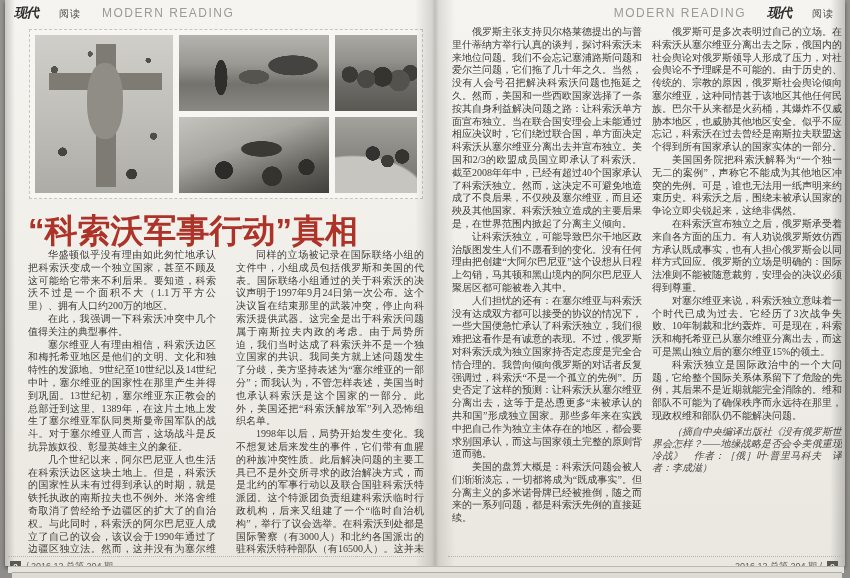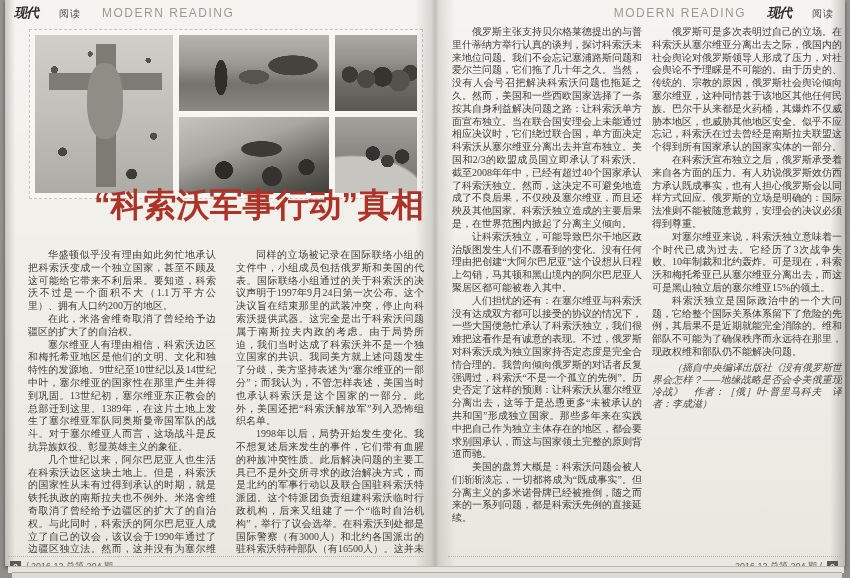--- a/index.html
+++ b/index.html
@@ -71,23 +71,23 @@
     radial-gradient(circle 9px at 85% 66%, #2f2e2a 0 88%, rgba(0,0,0,0) 92%),
     linear-gradient(160deg,#c4c3be 0%,#a7a6a1 38%,#5c5b56 78%,#403f3b 100%);}
   .ph5{background:
     radial-gradient(circle 8px at 46% 48%, #333230 0 88%, rgba(0,0,0,0) 92%),
     radial-gradient(circle 7px at 64% 58%, #3d3c38 0 88%, rgba(0,0,0,0) 92%),
     radial-gradient(circle 8px at 82% 52%, #35342f 0 88%, rgba(0,0,0,0) 92%),
     radial-gradient(ellipse 120px 70px at 22% 108%, #c6c5c0 0 60%, rgba(0,0,0,0) 63%),
     linear-gradient(180deg,#a3a29d 0%,#8b8a85 45%,#716f6b 100%);}
 
   
-  .headline{position:absolute;left:28px;top:182px;width:396px;height:46px;
+  .headline{position:absolute;left:28px;top:208px;width:396px;height:46px;
     font-family:"Liberation Sans",sans-serif;font-weight:900;font-size:33px;line-height:46px;
-    text-align:right;color:#ad3329;letter-spacing:0px;white-space:nowrap;}
+    text-align:left;color:#ad3329;letter-spacing:0px;white-space:nowrap;}
 
   
   .col{position:absolute;overflow:hidden;font-size:10px;line-height:12.8px;color:#3c3b38;
     text-align:justify;}
   .col .para{margin:0;text-indent:2em;}
   .c-l1{left:28px;top:249px;width:188px;height:308px;font-family:Liberation Serif, serif;}
   .c-l2{left:236px;top:249px;width:188px;height:308px;}
   .c-r1{left:452px;top:26px;width:190px;height:532px;}
   .c-r2{left:652px;top:26px;width:190px;height:532px;}
   .source-note{margin:3px 0 0 0;font-style:italic;color:#4a4946;text-indent:2em;line-height:12px;}
@@ -123,36 +123,37 @@
       </div>
       <div class="ph ph4"></div>
       <div class="ph ph5"></div>
     </div>
   </div>
 
   <div class="headline">“科索沃军事行动”真相</div>
 
   <div class="col c-l1">
       <p class="para">华盛顿似乎没有理由如此匆忙地承认把科索沃变成一个独立国家，甚至不顾及这可能给它带来不利后果。要知道，科索沃不过是一个面积不大（1.1万平方公里）、拥有人口约200万的地区。</p>
-      <p class="para">在此，米洛舍维奇取消了曾经给予边疆区的扩大了的自治权。</p>
+      <p class="para">在此，我强调一下科索沃冲突中几个值得关注的典型事件。</p>
       <p class="para">塞尔维亚人有理由相信，科索沃边区和梅托希亚地区是他们的文明、文化和独特性的发源地。9世纪至10世纪以及14世纪中叶，塞尔维亚的国家性在那里产生并得到巩固。13世纪初，塞尔维亚东正教会的总部迁到这里。1389年，在这片土地上发生了塞尔维亚军队同奥斯曼帝国军队的战斗。对于塞尔维亚人而言，这场战斗是反抗异族奴役、彰显英雄主义的象征。</p>
       <p class="para">几个世纪以来，阿尔巴尼亚人也生活在科索沃边区这块土地上。但是，科索沃的国家性从未有过得到承认的时期，就是铁托执政的南斯拉夫也不例外。米洛舍维奇取消了曾经给予边疆区的扩大了的自治权。与此同时，科索沃的阿尔巴尼亚人成立了自己的议会，该议会于1990年通过了边疆区独立法。然而，这并没有为塞尔维亚当局所承认，被选出的“总统”也未能与米洛舍维奇达成妥协。</p>
     </div>
   <div class="col c-l2">
       <p class="para">同样的立场被记录在国际联络小组的文件中，小组成员包括俄罗斯和美国的代表。国际联络小组通过的关于科索沃的决议声明于1997年9月24日第一次公布。这个决议旨在结束那里的武装冲突，停止向科索沃提供武器。这完全是出于科索沃问题属于南斯拉夫内政的考虑。由于局势所迫，我们当时达成了科索沃并不是一个独立国家的共识。我同美方就上述问题发生了分歧，美方坚持表述为“塞尔维亚的一部分”；而我认为，不管怎样表述，美国当时也承认科索沃是这个国家的一部分。此外，美国还把“科索沃解放军”列入恐怖组织名单。</p>
       <p class="para">1998年以后，局势开始发生变化。我不想复述后来发生的事件，它们带有血腥的种族冲突性质。此后解决问题的主要工具已不是外交所寻求的政治解决方式，而是北约的军事行动以及联合国驻科索沃特派团。这个特派团负责组建科索沃临时行政机构，后来又组建了一个“临时自治机构”，举行了议会选举。在科索沃到处都是国际警察（有3000人）和北约各国派出的驻科索沃特种部队（有16500人）。这并未能阻止塞尔维亚人被迫沦为二等公民，他们经常遭受科索沃阿尔巴尼亚人的打压，阿族人想把剩下不多的塞族居民赶出边疆区。</p>
     </div>
   <div class="col c-r1">
       <p class="para">俄罗斯主张支持贝尔格莱德提出的与普里什蒂纳方举行认真的谈判，探讨科索沃未来地位问题。我们不会忘记塞浦路斯问题和爱尔兰问题，它们拖了几十年之久。当然，没有人会号召把解决科索沃问题也拖延之久。然而，美国和一些西欧国家选择了一条按其自身利益解决问题之路：让科索沃单方面宣布独立。当在联合国安理会上未能通过相应决议时，它们绕过联合国，单方面决定科索沃从塞尔维亚分离出去并宣布独立。美国和2/3的欧盟成员国立即承认了科索沃。截至2008年年中，已经有超过40个国家承认了科索沃独立。然而，这决定不可避免地造成了不良后果，不仅殃及塞尔维亚，而且还殃及其他国家。科索沃独立造成的主要后果是，在世界范围内掀起了分离主义倾向。</p>
       <p class="para">让科索沃独立，可能导致巴尔干地区政治版图发生人们不愿看到的变化。没有任何理由把创建“大阿尔巴尼亚”这个设想从日程上勾销，马其顿和黑山境内的阿尔巴尼亚人聚居区都可能被卷入其中。</p>
       <p class="para">人们担忧的还有：在塞尔维亚与科索沃没有达成双方都可以接受的协议的情况下，一些大国便急忙承认了科索沃独立，我们很难把这看作是有诚意的表现。不过，俄罗斯对科索沃成为独立国家持否定态度是完全合情合理的。我曾向倾向俄罗斯的对话者反复强调过，科索沃“不是一个孤立的先例”。历史否定了这样的预测：让科索沃从塞尔维亚分离出去，这等于是怂恿更多“未被承认的共和国”形成独立国家。那些多年来在实践中把自己作为独立主体存在的地区，都会要求别国承认，而这与国家领土完整的原则背道而驰。</p>
       <p class="para">美国的盘算大概是：科索沃问题会被人们渐渐淡忘，一切都将成为“既成事实”。但分离主义的多米诺骨牌已经被推倒，随之而来的一系列问题，都是科索沃先例的直接延续。</p>
     </div>
   <div class="col c-r2">
       <p class="para">俄罗斯可是多次表明过自己的立场。在科索沃从塞尔维亚分离出去之际，俄国内的社会舆论对俄罗斯领导人形成了压力，对社会舆论不予理睬是不可能的。由于历史的、传统的、宗教的原因，俄罗斯社会舆论倾向塞尔维亚，这种同情甚于该地区其他任何民族。巴尔干从来都是火药桶，其爆炸不仅威胁本地区，也威胁其他地区安全。似乎不应忘记，科索沃在过去曾经是南斯拉夫联盟这个得到所有国家承认的国家实体的一部分。</p>
+      <p class="para">美国国务院把科索沃解释为“一个独一无二的案例”，声称它不能成为其他地区冲突的先例。可是，谁也无法用一纸声明来约束历史。科索沃之后，围绕未被承认国家的争论立即尖锐起来，这绝非偶然。</p>
       <p class="para">在科索沃宣布独立之后，俄罗斯承受着来自各方面的压力。有人劝说俄罗斯效仿西方承认既成事实，也有人担心俄罗斯会以同样方式回应。俄罗斯的立场是明确的：国际法准则不能被随意裁剪，安理会的决议必须得到尊重。</p>
       <p class="para">对塞尔维亚来说，科索沃独立意味着一个时代已成为过去。它经历了3次战争失败、10年制裁和北约轰炸。可是现在，科索沃和梅托希亚已从塞尔维亚分离出去，而这可是黑山独立后的塞尔维亚15%的领土。</p>
       <p class="para">科索沃独立是国际政治中的一个大问题，它给整个国际关系体系留下了危险的先例，其后果不是近期就能完全消除的。维和部队不可能为了确保秩序而永远待在那里，现政权维和部队仍不能解决问题。</p>
     <p class="source-note">（摘自中央编译出版社《没有俄罗斯世界会怎样？——地缘战略是否会令美俄重现冷战》　作者：［俄］叶·普里马科夫　译者：李成滋）</p>
   </div>
 
   <div class="fold"></div>
 
   <div class="rule rule-left"></div>
   <div class="rule rule-right"></div>

